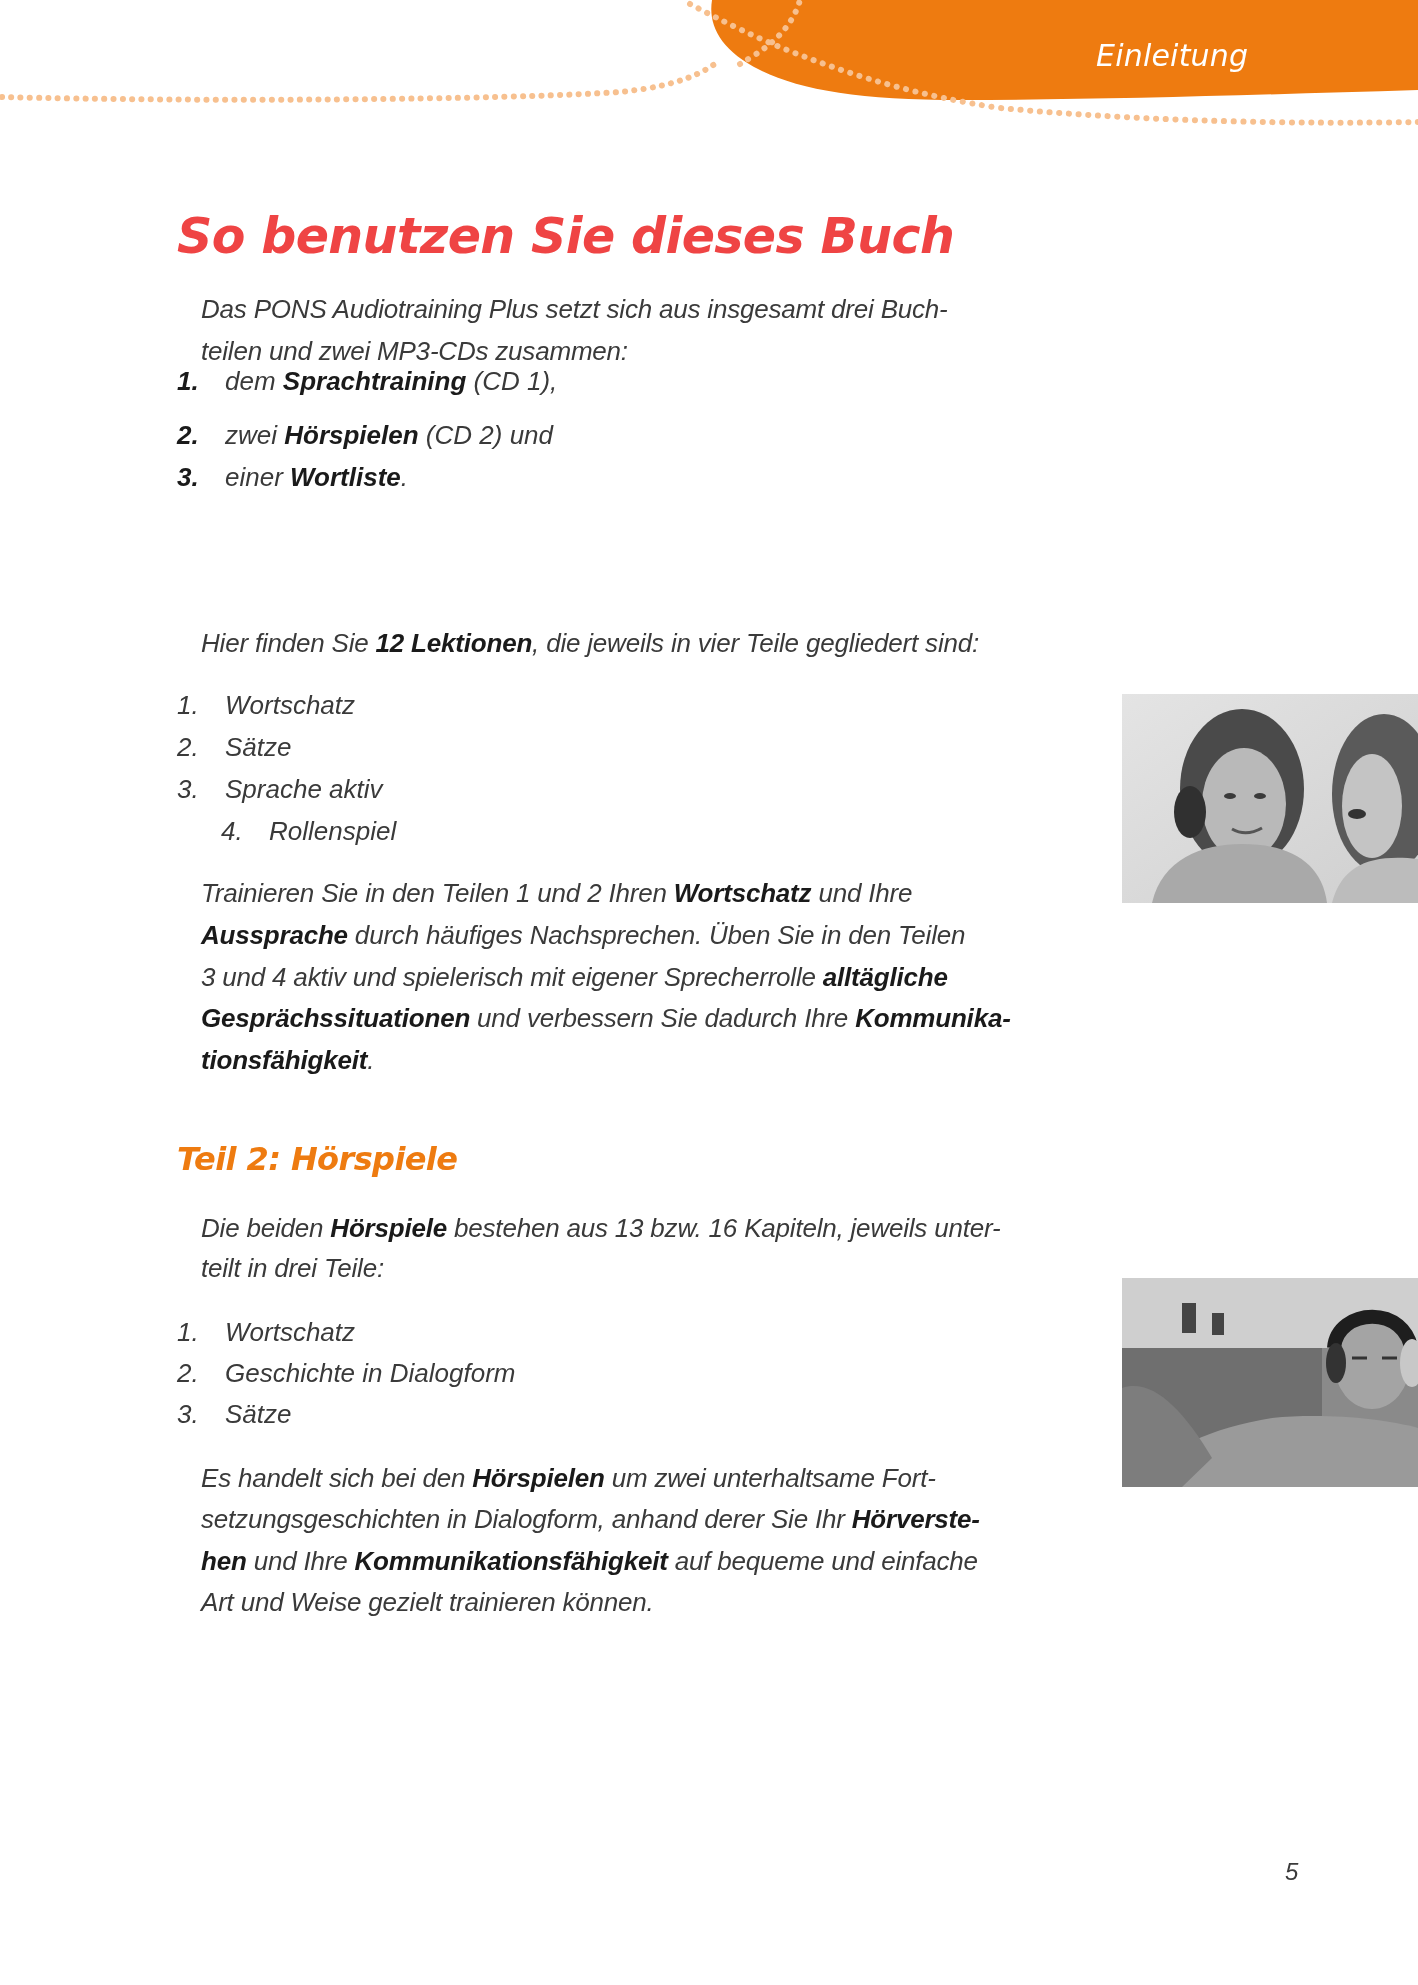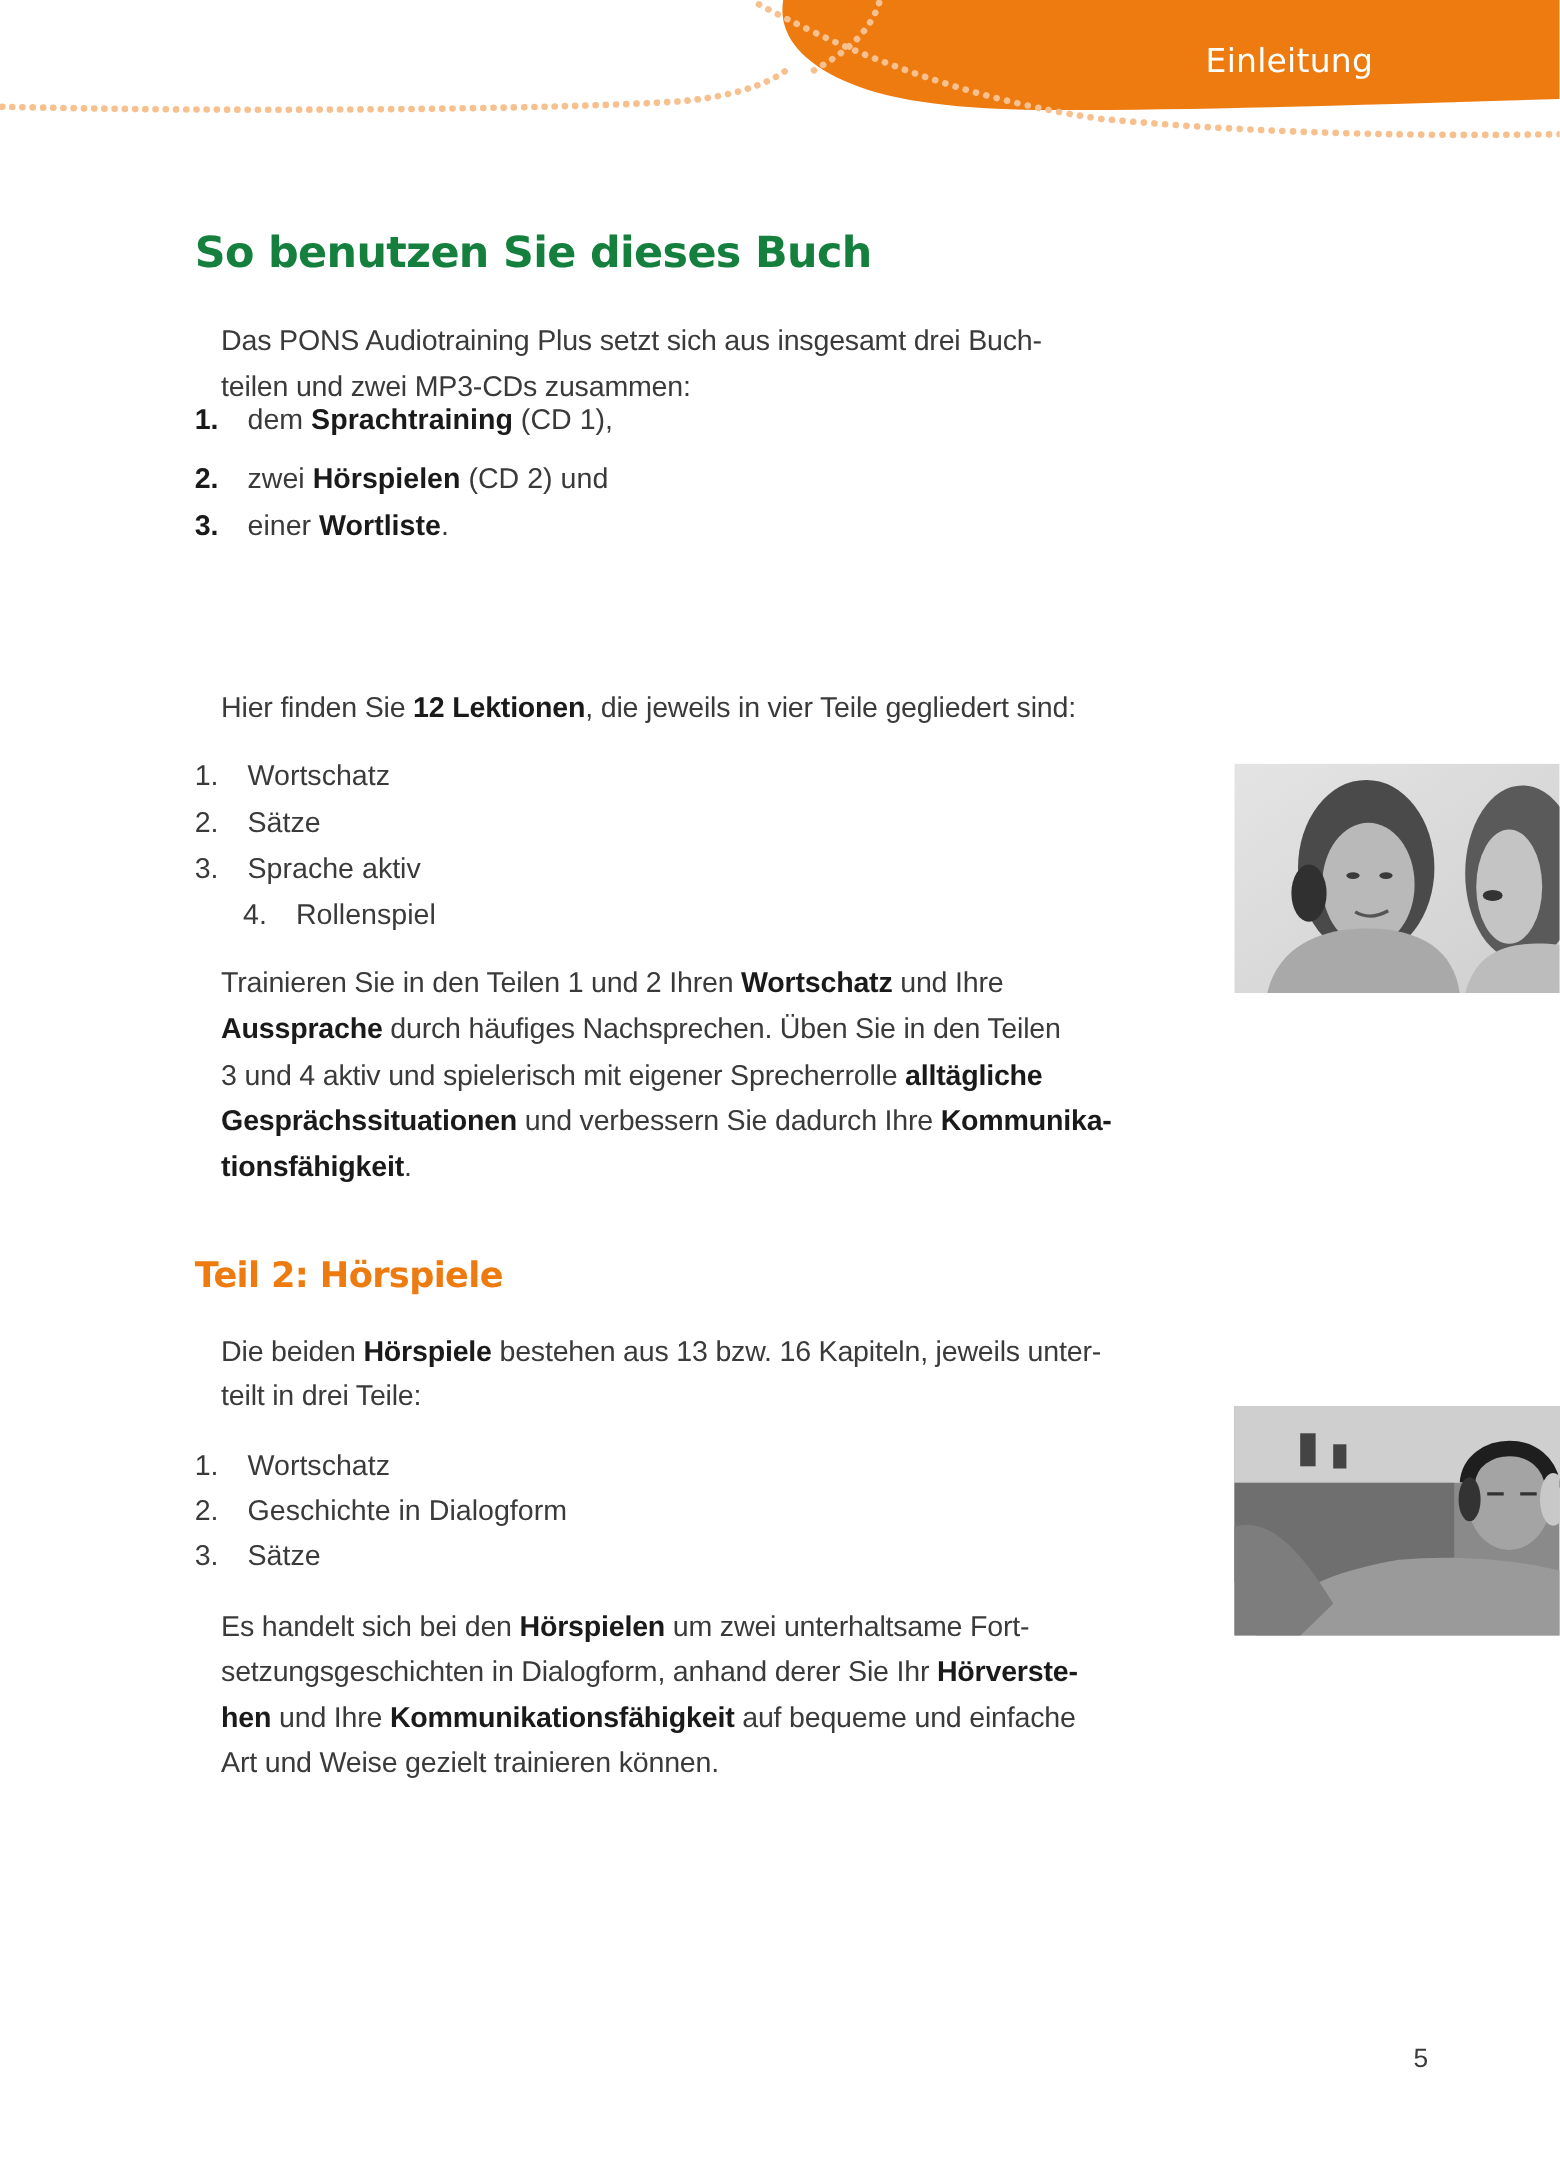--- a/index.html
+++ b/index.html
@@ -1,23 +1,23 @@
 <!DOCTYPE html>
 <html><head>
 <meta charset="utf-8">
 <style>
   html, body { margin: 0; padding: 0; background: #ffffff; }
   body { width: 1418px; height: 1985px; position: relative; overflow: hidden;
          font-family: "Liberation Sans", "DejaVu Sans", sans-serif; }
-  .page { position: absolute; left: 0; top: 0; width: 1264px; height: 1985px; background: #fff; }
+  .page { position: absolute; left: 0; top: 0; width: 1264px; height: 1985px; background: #fff; font-style: italic; }
   .header-art { position: absolute; left: 0; top: 0; width: 1418px; height: 140px; }
   .chapter-label { position: absolute; left: 1096px; top: 38px; font-size: 30px; color: #ffffff;
                    font-family: "DejaVu Sans", sans-serif; letter-spacing: 0.2px; }
-  .title { position: absolute; left: 177px; top: 208px; font-size: 39px; font-weight: bold;
-           color: #15803d; font-family: "DejaVu Sans", sans-serif; letter-spacing: -0.6px; white-space: nowrap; }
+  .title { position: absolute; left: 177px; top: 208px; font-size: 49px; font-weight: bold;
+           color: #ef4444; font-family: "DejaVu Sans", sans-serif; letter-spacing: -0.6px; white-space: nowrap; }
   .h2 { position: absolute; left: 177px; font-size: 32px; font-weight: bold; color: #EE7B10;
         font-family: "DejaVu Sans", sans-serif; letter-spacing: -0.6px; white-space: nowrap; }
   .line { position: absolute; left: 177px; font-size: 26px; color: #3a3a3a; white-space: nowrap;
           font-family: "Liberation Sans", sans-serif; letter-spacing: -0.2px; margin-left: 24px; }
   .line b, .li b { color: #1a1a1a; font-weight: bold; }
   .li { position: absolute; left: 177px; font-size: 26px; color: #3a3a3a; white-space: nowrap;
         font-family: "Liberation Sans", sans-serif; }
   .li .num { display: inline-block; width: 48px; }
   .li .num.bold { font-weight: bold; color: #1a1a1a; }
   .photo { position: absolute; left: 1122px; width: 296px; height: 209px; overflow: hidden; }

